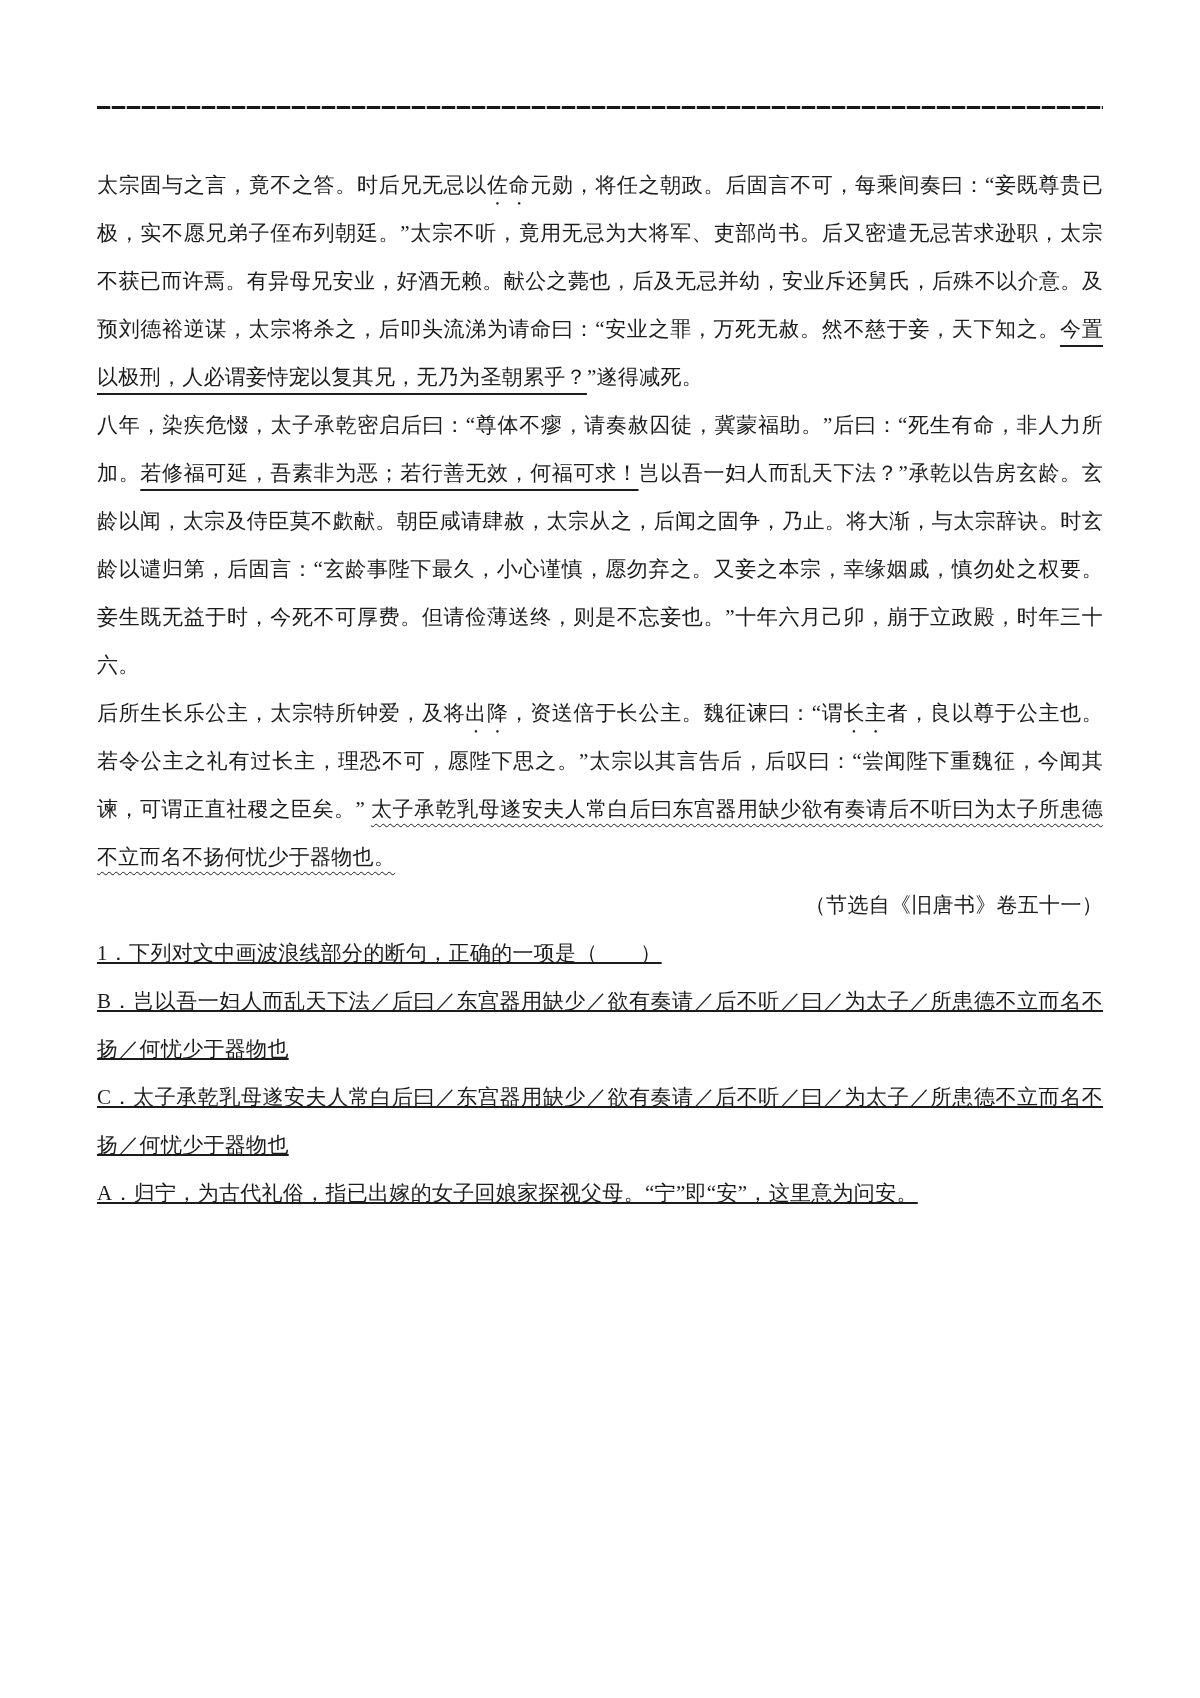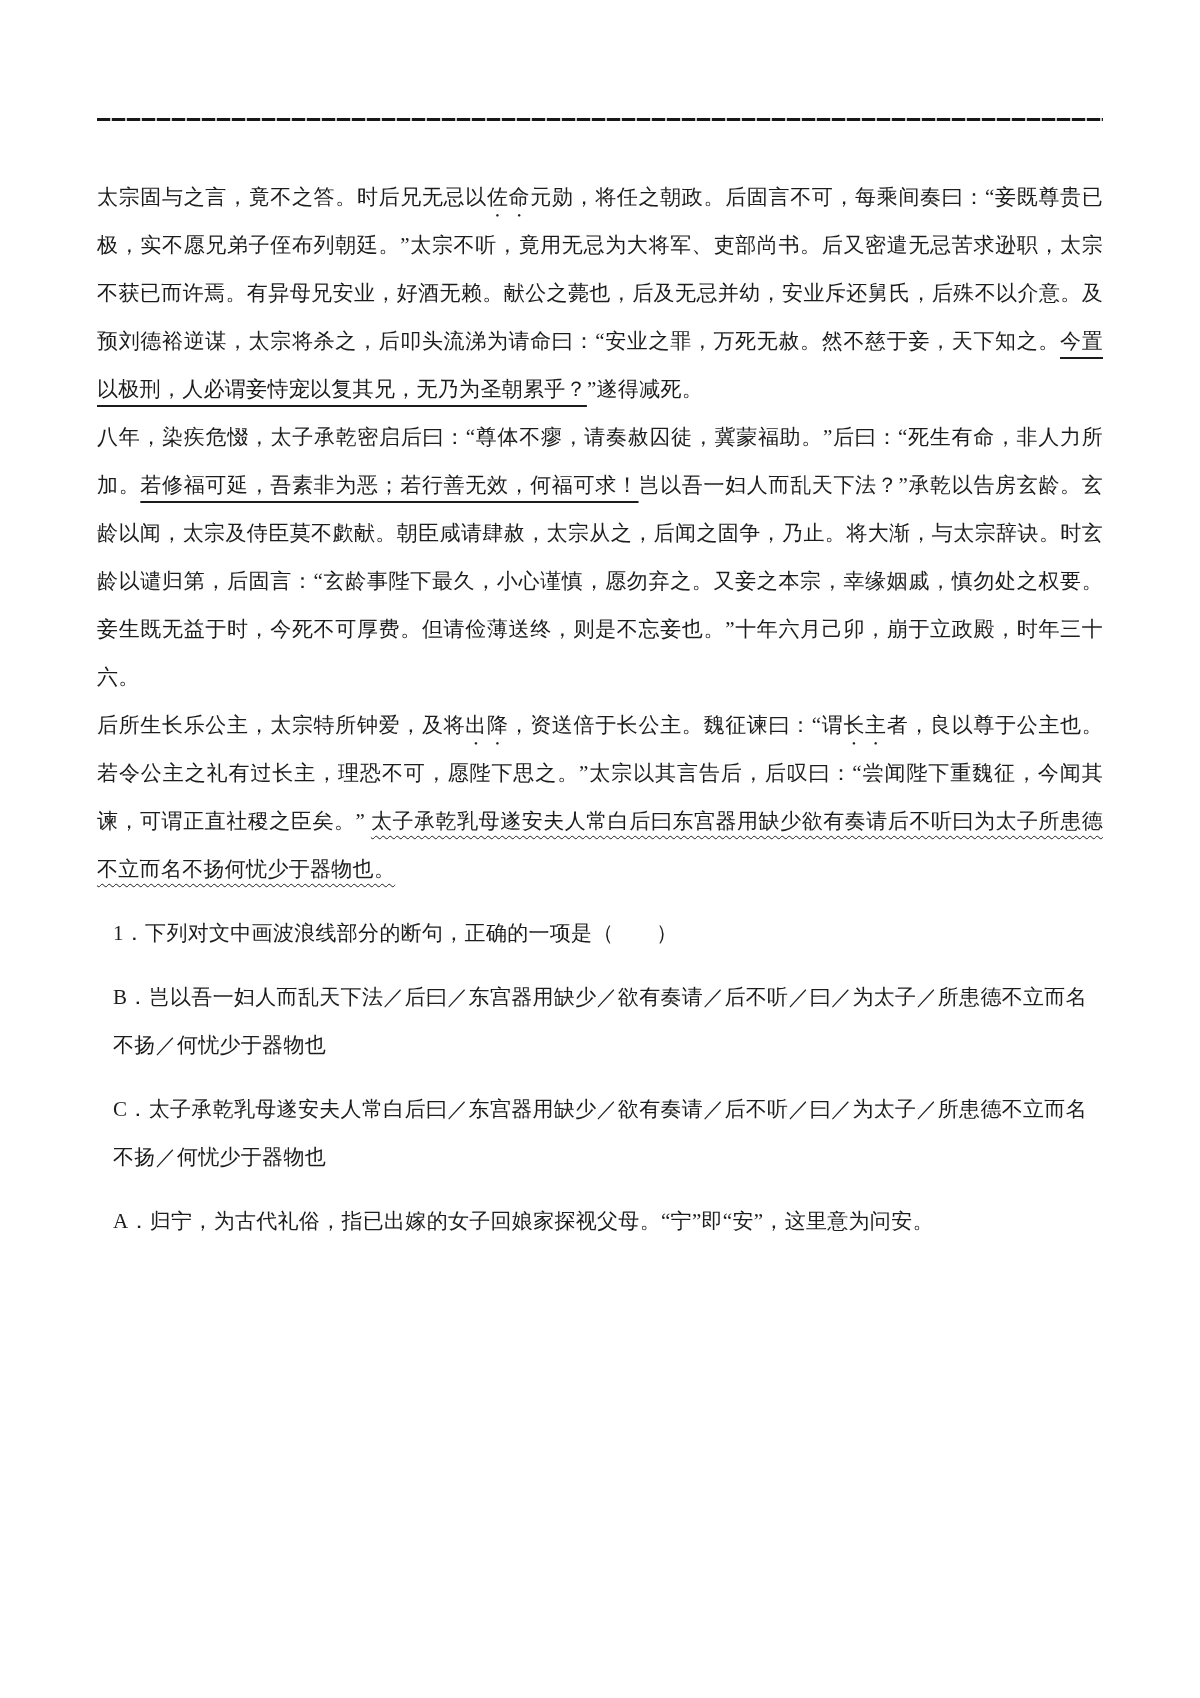--- a/index.html
+++ b/index.html
@@ -6,21 +6,21 @@
   body{
     width:1200px;height:1698px;
     background:#ffffff;
     font-family:"Liberation Serif","DejaVu Serif",serif;
     color:#1c1c1c;
     overflow:hidden;
   }
   .page{
     width:1006px;
     margin:0 auto;
-    padding:12px 97px;
+    padding:0 97px;
     box-sizing:content-box;
   }
   .top-rule{
     margin-top:106px;
     height:3px;
     background:repeating-linear-gradient(90deg,#181818 0 13px,rgba(24,24,24,.25) 13px 15px);
   }
   .content{
     margin-top:52px;
     font-size:21px;
@@ -45,33 +45,34 @@
   .seg-wavy{
     text-decoration-line:underline;
     text-decoration-style:wavy;
     text-decoration-thickness:1px;
     text-underline-offset:7px;
   }
   .source-line{
     text-align:right;
     margin:0;
   }
-  .q-stem,.q-option{margin:16px;}
+  .q-stem,.q-option{margin:0;text-decoration:underline;}
 </style>
 </head>
 <body>
 
 <div class="page">
   <div class="top-rule"></div>
   <div class="content">
     <div id="passage">
         <div class="para"><span class="seg-plain">太宗固与之言，竟不之答。时后兄无忌以</span><span class="seg-dots">佐命</span><span class="seg-plain">元勋，将任之朝政。后固言不可，每乘间奏曰：“妾既尊贵已极，实不愿兄弟子侄布列朝廷。”太宗不听，竟用无忌为大将军、吏部尚书。后又密遣无忌苦求逊职，太宗不获已而许焉。有异母兄安业，好酒无赖。献公之薨也，后及无忌并幼，安业斥还舅氏，后殊不以介意。及预刘德裕逆谋，太宗将杀之，后叩头流涕为请命曰：“安业之罪，万死无赦。然不慈于妾，天下知之。</span><span class="seg-underline">今置以极刑，人必谓妾恃宠以复其兄，无乃为圣朝累乎？</span><span class="seg-plain">”遂得减死。</span></div>
         <div class="para"><span class="seg-plain">八年，染疾危惙，太子承乾密启后曰：“尊体不瘳，请奏赦囚徒，冀蒙福助。”后曰：“死生有命，非人力所加。</span><span class="seg-underline">若修福可延，吾素非为恶；若行善无效，何福可求！</span><span class="seg-plain">岂以吾一妇人而乱天下法？”承乾以告房玄龄。玄龄以闻，太宗及侍臣莫不歔献。朝臣咸请肆赦，太宗从之，后闻之固争，乃止。将大渐，与太宗辞诀。时玄龄以谴归第，后固言：“玄龄事陛下最久，小心谨慎，愿勿弃之。又妾之本宗，幸缘姻戚，慎勿处之权要。妾生既无益于时，今死不可厚费。但请俭薄送终，则是不忘妾也。”十年六月己卯，崩于立政殿，时年三十六。</span></div>
         <div class="para"><span class="seg-plain">后所生长乐公主，太宗特所钟爱，及将</span><span class="seg-dots">出降</span><span class="seg-plain">，资送倍于长公主。魏征谏曰：“谓</span><span class="seg-dots">长主</span><span class="seg-plain">者，良以尊于公主也。若令公主之礼有过长主，理恐不可，愿陛下思之。”太宗以其言告后，后叹曰：“尝闻陛下重魏征，今闻其谏，可谓正直社稷之臣矣。” </span><span class="seg-wavy">太子承乾乳母遂安夫人常白后曰东宫器用缺少欲有奏请后不听曰为太子所患德不立而名不扬何忧少于器物也。</span></div>
       </div>
+    <div class="source-line">（节选自《旧唐书》卷五十一）</div>
     <div id="questions">
         <div class="q-stem">1．下列对文中画波浪线部分的断句，正确的一项是（　　）</div>
         <div class="q-option">B．岂以吾一妇人而乱天下法／后曰／东宫器用缺少／欲有奏请／后不听／曰／为太子／所患德不立而名不扬／何忧少于器物也</div>
         <div class="q-option">C．太子承乾乳母遂安夫人常白后曰／东宫器用缺少／欲有奏请／后不听／曰／为太子／所患德不立而名不扬／何忧少于器物也</div>
         <div class="q-option">A．归宁，为古代礼俗，指已出嫁的女子回娘家探视父母。“宁”即“安”，这里意为问安。</div>
       </div>
   </div>
 </div>
 
 </body></html>

